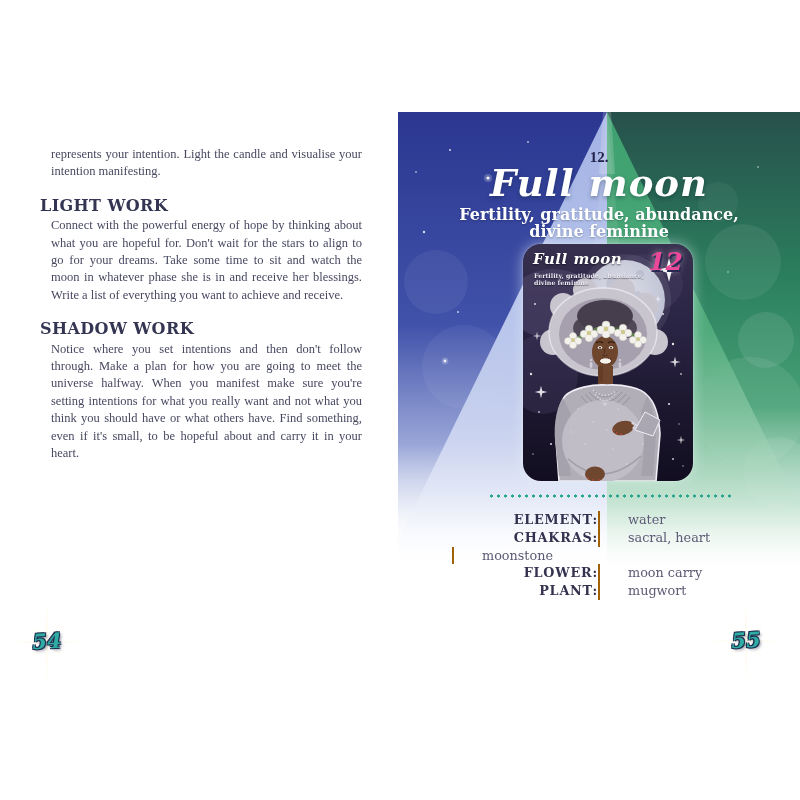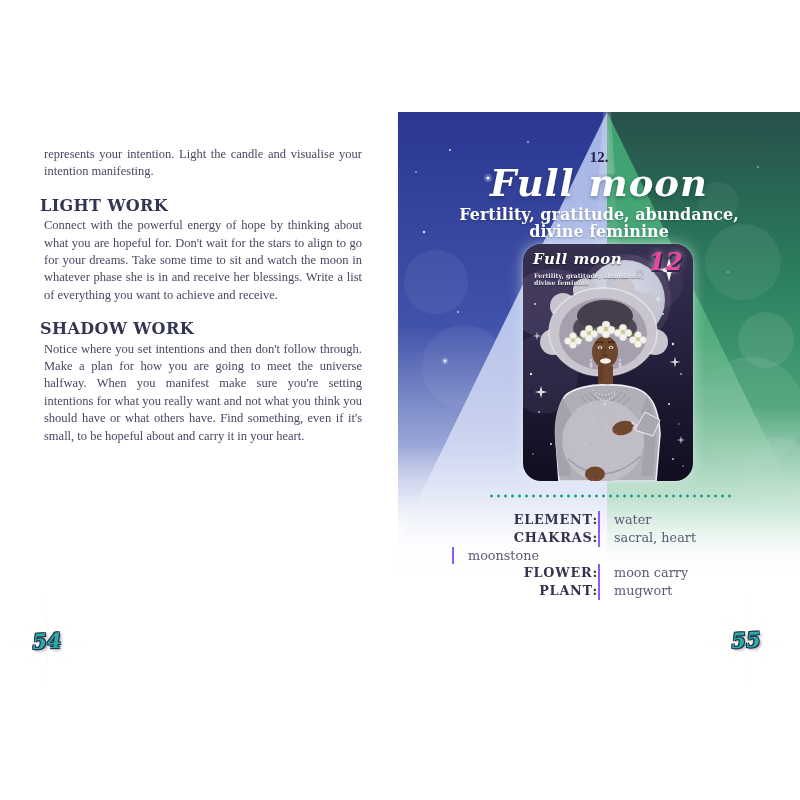--- a/index.html
+++ b/index.html
@@ -15,21 +15,21 @@
       rgba(190,187,212,0.85) 42%,
       #a29ec0 60%,
       #8b87ac 74%,
       #6c68922 0,
       #6a6691 88%,
       #514e79 100%);}
 
   
   .left-page{position:absolute;left:40px;top:146px;width:322px;z-index:2;
     color:#474860;font-size:12.5px;line-height:17.4px;text-align:justify;}
-  .left-page p{margin:0 0 10px 4px;}
+  .left-page p{margin:0 0 10px 11px;}
   .left-page h3{margin:16px 0 3px 0;font-family:"DejaVu Serif",serif;font-size:16px;
     color:#343552;letter-spacing:.4px;font-weight:bold;}
 
   
   .panel{position:absolute;left:398px;top:112px;width:402px;height:475px;z-index:1;}
   .panel-art{position:absolute;left:0;top:0;}
   .panel-num{position:absolute;left:0;top:37px;width:402px;text-align:center;
     font-family:Liberation Serif, serif;font-weight:bold;font-size:15px;color:#23224a;z-index:3;}
   .panel-title{position:absolute;left:0;top:49px;width:402px;text-align:center;
     font-family:"DejaVu Serif",serif;font-style:italic;font-weight:bold;font-size:37px;
@@ -54,21 +54,21 @@
 
   
   .dots{position:absolute;left:488px;top:494px;width:244px;height:4px;z-index:2;
     background-image:radial-gradient(circle,#2aa58e 1.45px,rgba(42,165,142,0) 1.6px);
     background-size:7px 4px;background-repeat:repeat-x;background-position:0 50%;}
   .details{position:absolute;left:452px;top:511px;width:316px;z-index:2;
     font-family:"DejaVu Serif",serif;font-size:12.8px;}
   .drow{display:flex;align-items:stretch;height:17.8px;line-height:17.8px;}
   .dlabel{width:146px;text-align:right;font-weight:bold;color:#34324f;
     letter-spacing:.8px;margin-right:0;}
-  .dval{border-left:2px solid #8b5cf6;padding-left:14px;color:#5c5a75;}
+  .dval{border-left:2px solid #a16207;padding-left:28px;color:#5c5a75;}
 
   
   .pagenum-wrap{position:absolute;width:94px;height:94px;z-index:3;}
   .pn-54{left:0px;top:595px;}
   .pn-55{left:699px;top:594px;}
   .glow{position:absolute;left:50%;top:50%;width:94px;height:94px;transform:translate(-50%,-50%);
     background:radial-gradient(circle,rgba(255,255,255,.98) 0%,rgba(255,255,255,.55) 16%,
       rgba(255,255,255,.18) 38%,rgba(255,255,255,0) 62%);border-radius:50%;}
   .ray{position:absolute;left:50%;top:50%;width:2px;
     background:linear-gradient(to bottom,rgba(255,255,255,0),rgba(255,250,235,.95),rgba(255,255,255,0));}

